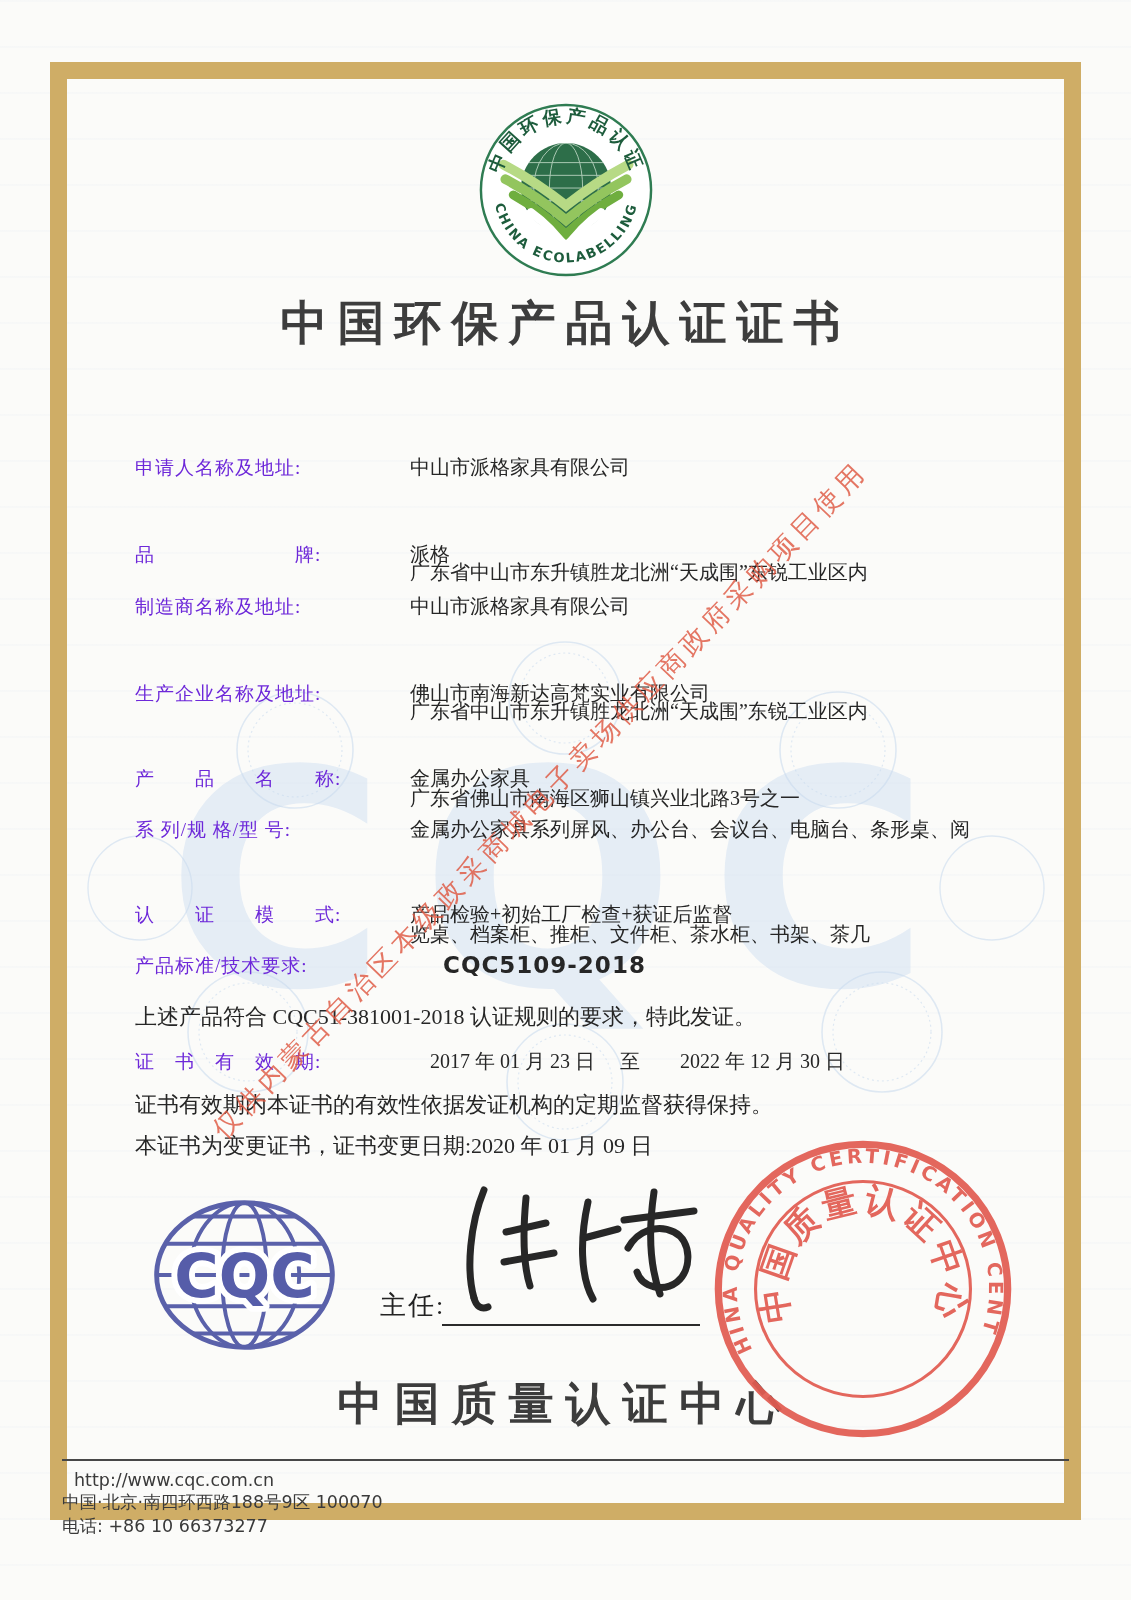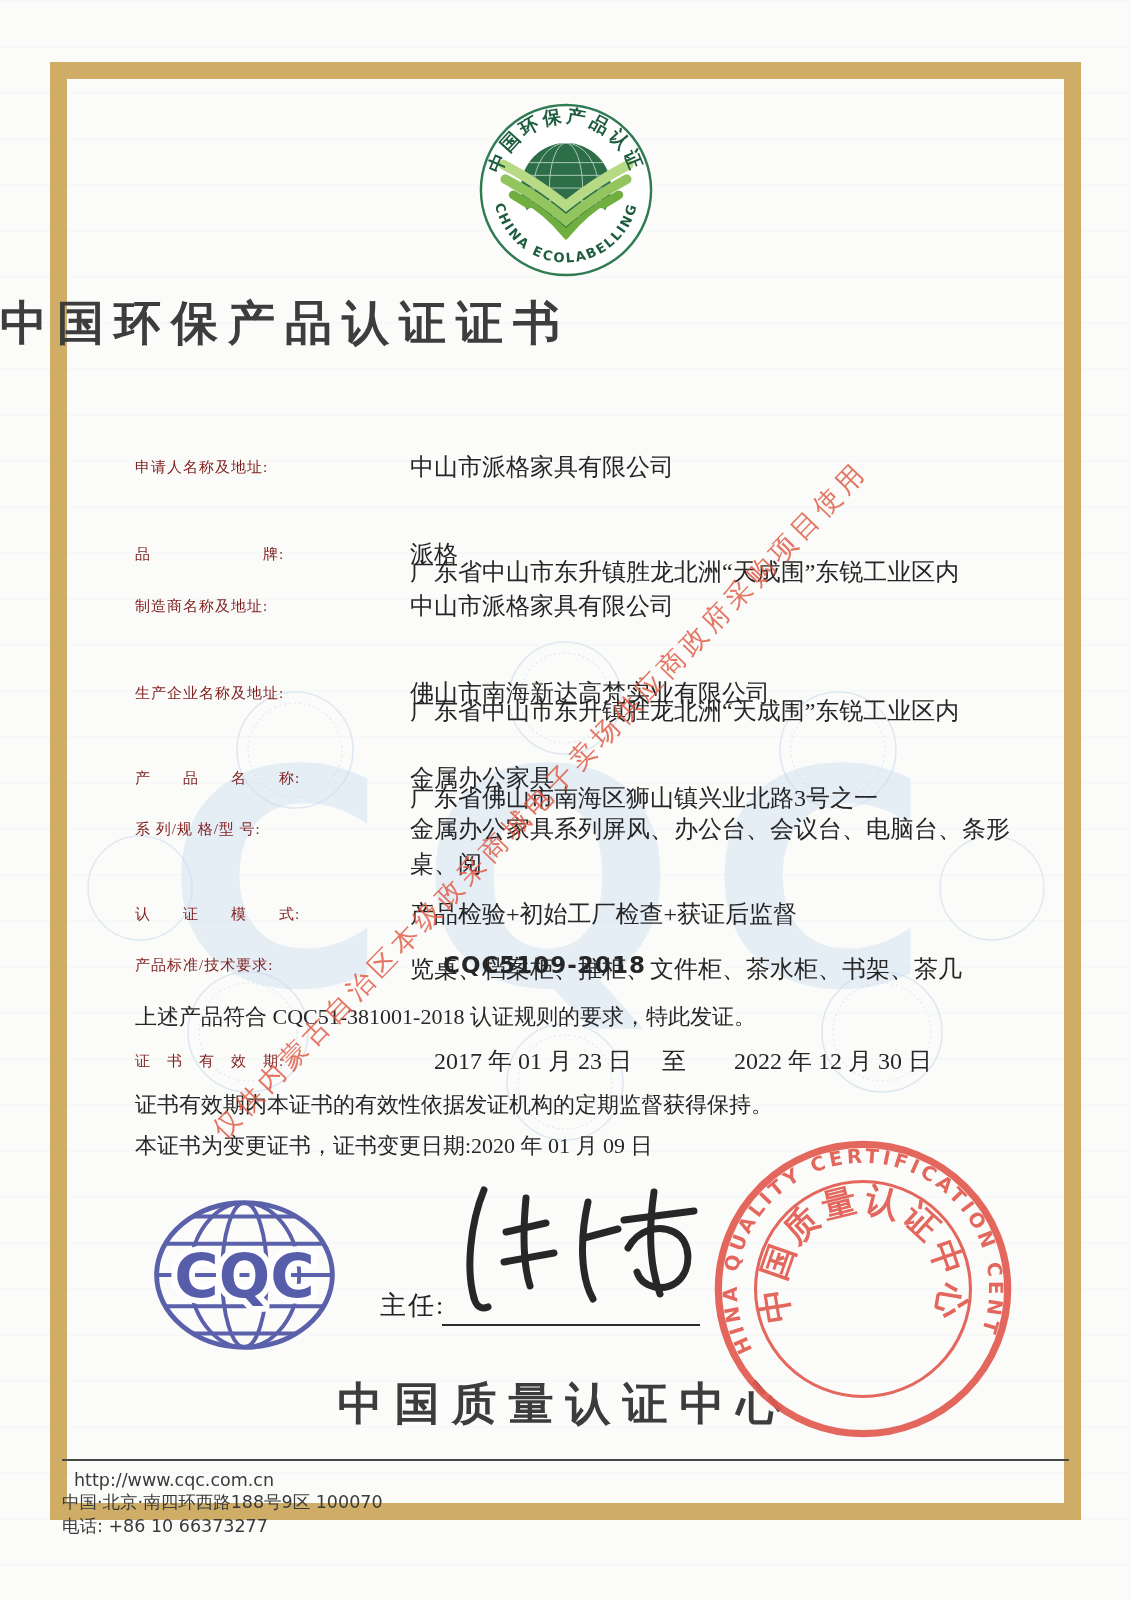--- a/index.html
+++ b/index.html
@@ -11,30 +11,30 @@
     color:#2e2e2e;
   }
   .scanlines{position:absolute;inset:0;
     background:repeating-linear-gradient(180deg, rgba(210,220,235,0.10) 0 2px, rgba(0,0,0,0) 2px 46px);
     pointer-events:none;}
   .frame{position:absolute;left:50px;top:62px;width:1031px;height:1458px;
     border:17px solid #cfad66;box-sizing:border-box;}
   .guilloche{position:absolute;left:0;top:0;}
   
   .eco-logo{position:absolute;left:478px;top:102px;width:176px;height:176px;}
-  .title{position:absolute;left:0;top:292px;width:100%;text-align:left;margin:0;
+  .title{position:absolute;left:0;top:292px;width:100%;text-align:center;margin:0;
     font-family:"DejaVu Sans","Liberation Sans",sans-serif;font-weight:900;
     font-size:47px;letter-spacing:10px;color:#3d3d3d;}
   .certno{position:absolute;left:0;top:390px;width:100%;text-align:center;font-size:24px;color:#333;}
   .certno .num{font-family:"DejaVu Sans","Liberation Sans",sans-serif;font-weight:bold;
     font-size:25px;letter-spacing:1px;}
   
   .row{position:absolute;left:135px;width:890px;display:flex;}
-  .lbl{width:275px;flex:none;font-size:15px;line-height:35px;white-space:pre-wrap;letter-spacing:1px;color:#7f1d1d;}
-  .val{flex:1;font-size:24px;line-height:35px;white-space:pre-wrap;color:#262626;}
+  .lbl{width:275px;flex:none;font-size:19px;line-height:35px;white-space:pre-wrap;letter-spacing:1px;color:#6d28d9;}
+  .val{flex:1;font-size:20px;line-height:35px;white-space:pre-wrap;color:#262626;}
   .val.latin{font-family:"DejaVu Sans","Liberation Sans",sans-serif;font-weight:bold;font-size:23px;letter-spacing:1px;margin-left:33px;}
   .line{position:absolute;left:135px;width:890px;font-size:22px;line-height:34px;color:#262626;white-space:pre-wrap;}
   
   .cqc-logo{position:absolute;left:142px;top:1185px;width:205px;height:180px;}
   .director{position:absolute;left:380px;top:1288px;font-size:26px;letter-spacing:2px;color:#222;}
   .signature{position:absolute;left:436px;top:1178px;width:280px;height:148px;}
   .sig-line{position:absolute;left:442px;top:1324px;width:258px;border-top:2.5px solid #2b2b2b;height:0;}
   .seal{position:absolute;left:708px;top:1134px;width:310px;height:310px;opacity:.93;z-index:6;}
   .org-name{position:absolute;left:0;top:1374px;width:100%;text-align:center;margin:0;
     font-family:"DejaVu Sans","Liberation Sans",sans-serif;font-weight:700;

